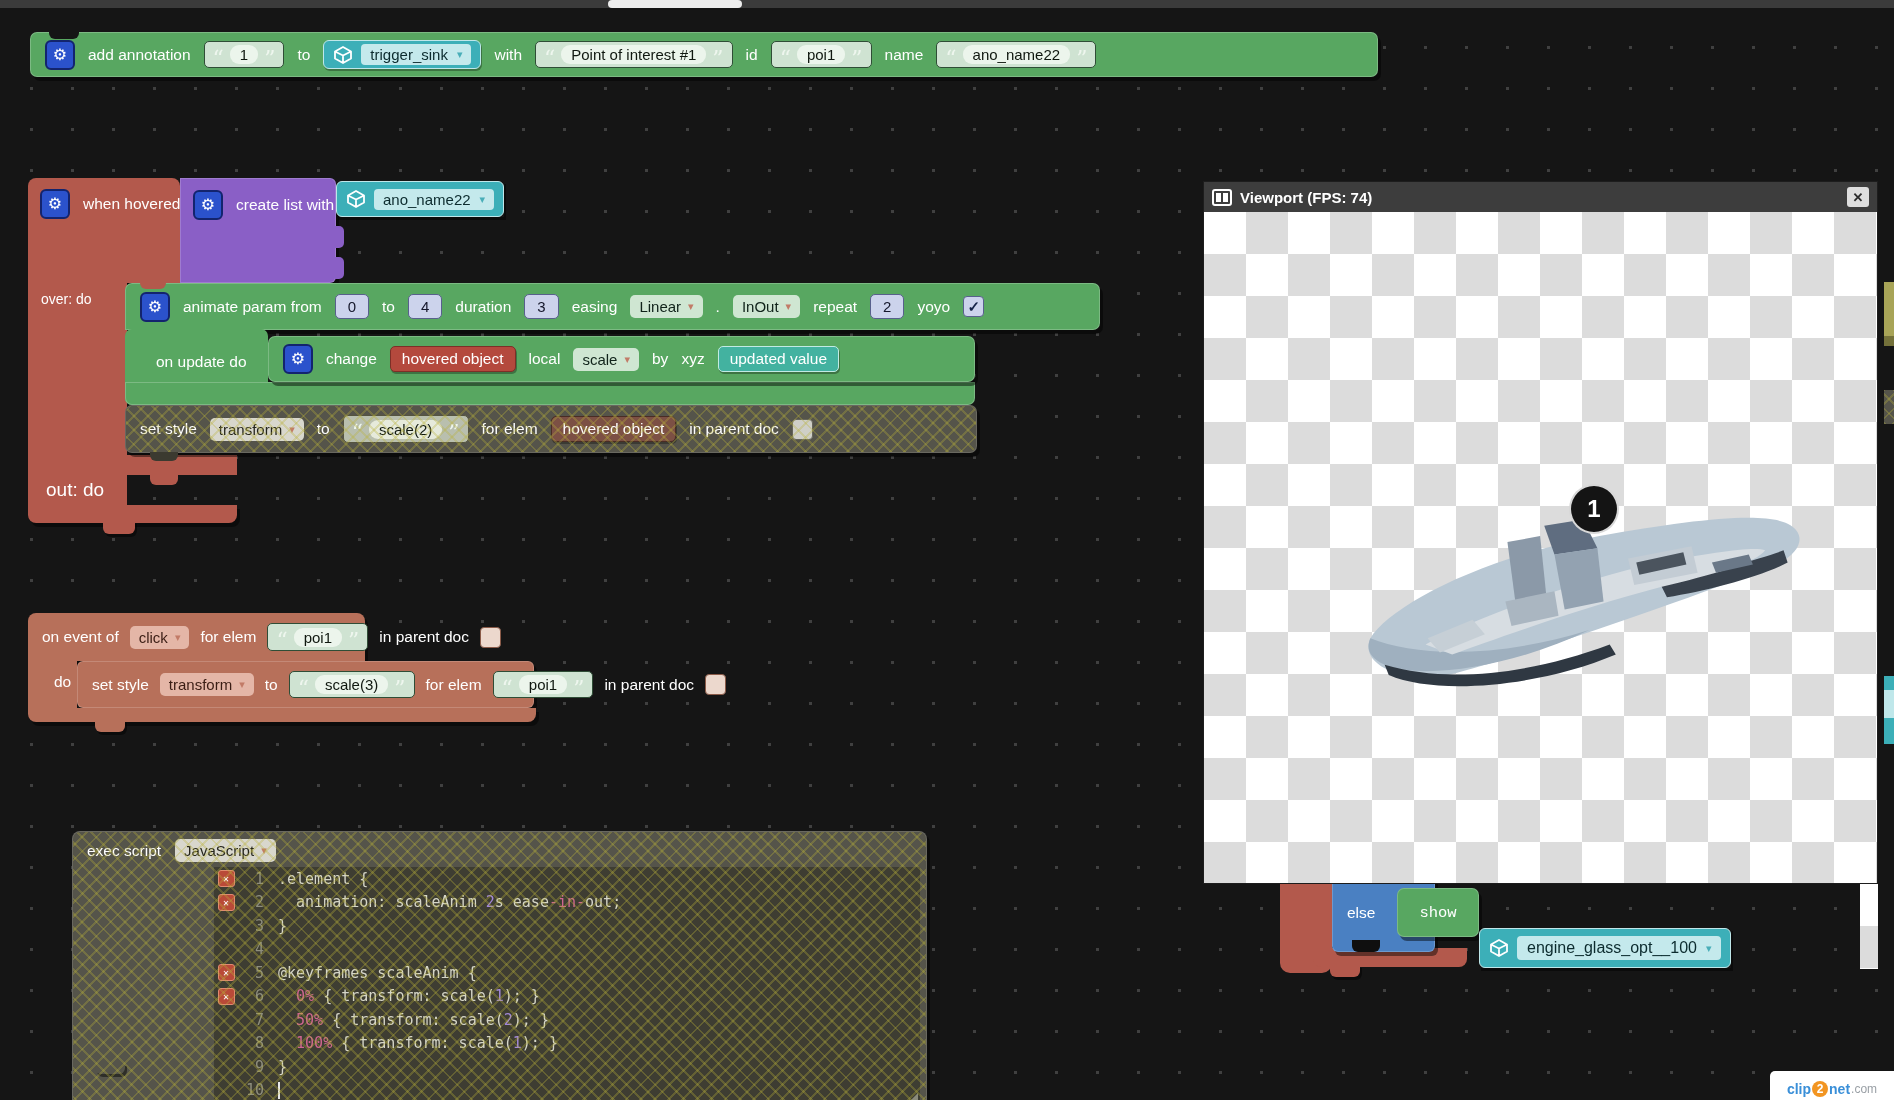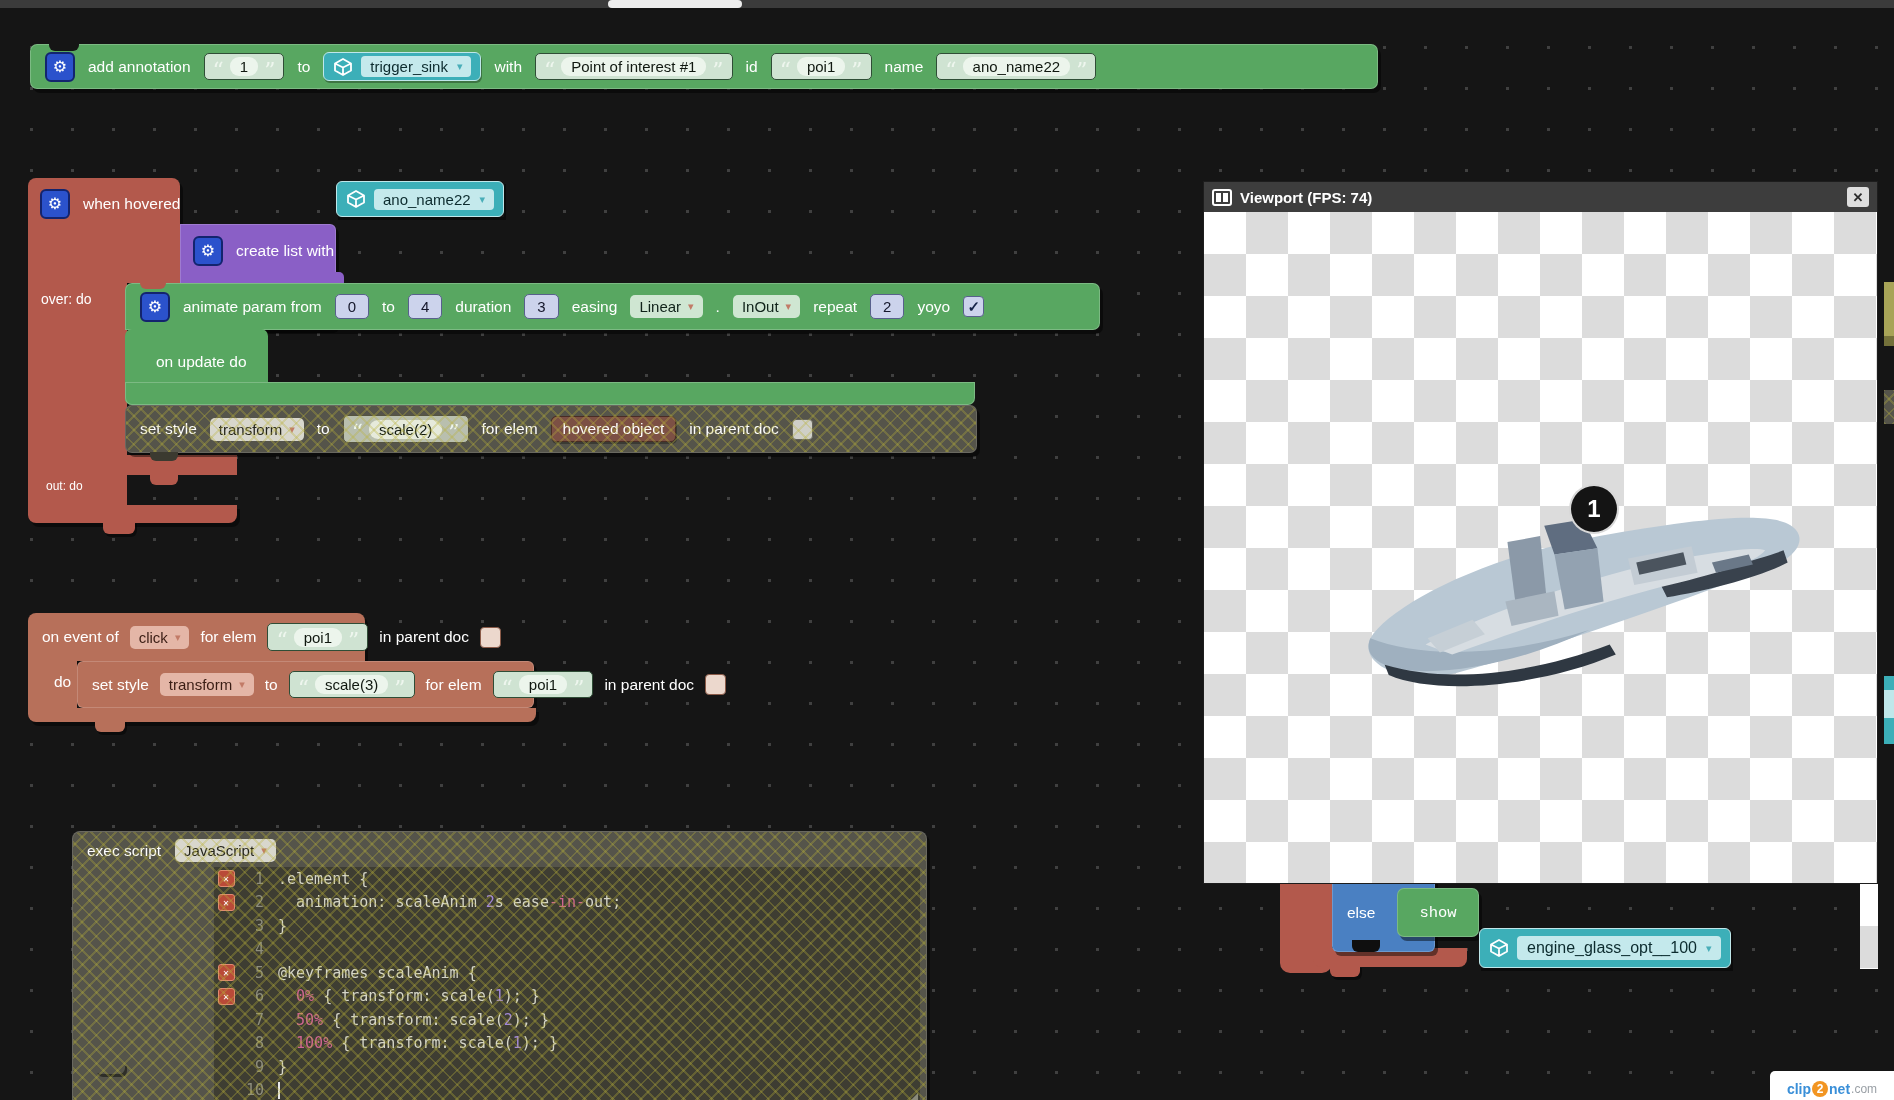--- a/index.html
+++ b/index.html
@@ -8,21 +8,21 @@
   .workspace{position:absolute;inset:0;
     background-image:radial-gradient(circle,#404040 1.6px,transparent 1.8px);
     background-size:41px 41px;background-position:11px 27px;}
   
   .blk{position:absolute;box-sizing:border-box;color:#fff;font-size:15.5px;
        box-shadow:3px 4px 0 rgba(0,0,0,.45);}
   .row{display:flex;align-items:center;gap:13px;height:100%;padding:0 14px;}
   .lbl{white-space:nowrap;}
   .green{background:#58a761;border:1px solid rgba(255,255,255,.22);border-radius:7px;}
   .red{background:#b3594c;}
-  .purple{background:#8a5fc6;border:1px solid rgba(255,255,255,.18);margin-top:46px;}
+  .purple{background:#8a5fc6;border:1px solid rgba(255,255,255,.18);}
   .salmon{background:#b7705a;}
   .blue{background:#4a80c2;border:1px solid rgba(255,255,255,.2);}
   .noshadow{box-shadow:none;padding-left:16px;}
   .gear{width:26px;height:26px;border-radius:6px;background:#2b52cc;border:2px solid #13246e;
         display:flex;align-items:center;justify-content:center;flex:0 0 auto;}
   .gear::before{content:"⚙";color:#fff;font-size:16px;line-height:1;}
   .num{background:#ccd3ec;border:1px solid #58608c;border-radius:5px;padding:3px 12px;
        color:#15172b;font-size:15px;}
   .dd{display:flex;align-items:center;gap:7px;background:#cfe6d2;border-radius:5px;
       padding:3px 9px;color:#10231a;font-size:15px;white-space:nowrap;}
@@ -112,21 +112,21 @@
 </style>
 </head>
 <body>
 
 <div class="workspace">
 
   <div class="hscroll">
     <div class="hthumb"></div>
   </div>
 
-  <div class="blk green" style="left:30px;top:44px;width:1348px;height:45px;">
+  <div class="blk green" style="left:30px;top:32px;width:1348px;height:45px;">
     <div class="notch" style="left:18px;top:-1px;width:30px;height:7px;"></div>
     <div class="row">
       <span class="gear"></span>
       <span class="lbl">add annotation</span>
       <span class="str">
           <span class="pill">1</span>
         </span>
       <span class="lbl">to</span>
       <span class="obj">
         <svg class="cube" width="20" height="20" viewBox="0 0 20 20">
@@ -154,21 +154,21 @@
       <span class="gear"></span>
       <span class="lbl">when hovered</span>
     </div>
   </div>
   <div class="blk red noshadow" style="left:28px;top:283px;width:99px;height:222px;"></div>
   <div class="blk red noshadow" style="left:127px;top:455px;width:110px;height:20px;"></div>
   <div class="bump" style="left:150px;top:475px;width:28px;height:10px;background:#b3594c;box-shadow:none;"></div>
   <div class="blk red" style="left:28px;top:505px;width:209px;height:18px;border-radius:0 0 8px 8px;"></div>
   <div class="bump" style="left:103px;top:521px;width:32px;height:13px;background:#b3594c;"></div>
   <div style="position:absolute;left:41px;top:291px;color:#fff;font-size:14px;z-index:2;">over: do</div>
-  <div style="position:absolute;left:46px;top:479px;color:#fff;font-size:12px;z-index:2;">out: do</div>
+  <div style="position:absolute;left:46px;top:479px;color:#fff;font-size:19px;z-index:2;">out: do</div>
 
   <div class="blk purple" style="left:180px;top:178px;width:156px;height:105px;border-radius:0 6px 6px 0;">
     <div style="display:flex;align-items:center;gap:13px;padding:11px 0 0 12px;">
       <span class="gear"></span>
       <span class="lbl">create list with</span>
     </div>
     <div class="tabR" style="right:-9px;top:47px;height:22px;"></div>
     <div class="tabR" style="right:-9px;top:78px;height:22px;"></div>
   </div>
 
@@ -199,20 +199,32 @@
       <span class="num">2</span>
       <span class="lbl">yoyo</span>
       <span class="chk lav">✓</span>
     </div>
   </div>
   <div class="blk green noshadow" style="left:125px;top:329px;width:143px;height:76px;border:none;z-index:1;">
     <div style="padding:24px 0 0 15px;white-space:nowrap;">on update do</div>
   </div>
   <div class="blk green noshadow" style="left:125px;top:382px;width:850px;height:23px;border-radius:0 0 7px 7px;z-index:1;"></div>
 
+  <div class="blk green" style="left:268px;top:336px;width:707px;height:46px;z-index:2;">
+    <div class="row">
+      <span class="gear"></span>
+      <span class="lbl">change</span>
+      <span class="valblk val-red">hovered object</span>
+      <span class="lbl">local</span>
+      <span class="dd">scale</span>
+      <span class="lbl">by</span>
+      <span class="lbl">xyz</span>
+      <span class="valblk val-teal">updated value</span>
+    </div>
+  </div>
 
   <div class="blk hatchbase hatch" style="left:125px;top:405px;width:852px;height:48px;z-index:2;">
     <div class="row">
       <span class="lbl">set style</span>
       <span class="dd gray">transform</span>
       <span class="lbl">to</span>
       <span class="str dim">
           <span class="pill">scale(2)</span>
         </span>
       <span class="lbl">for elem</span>

